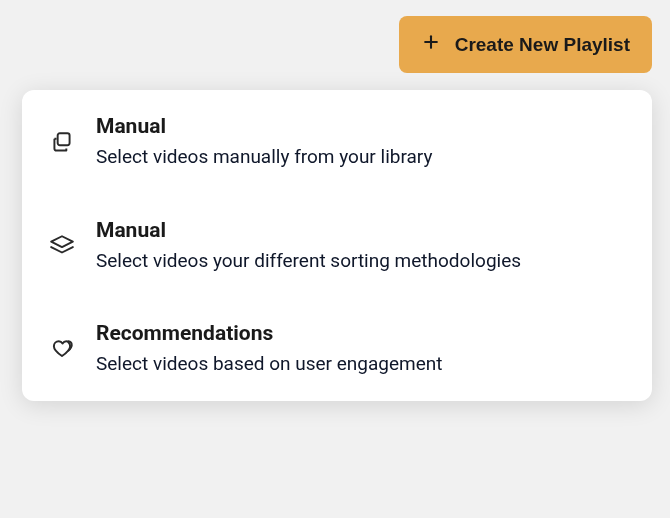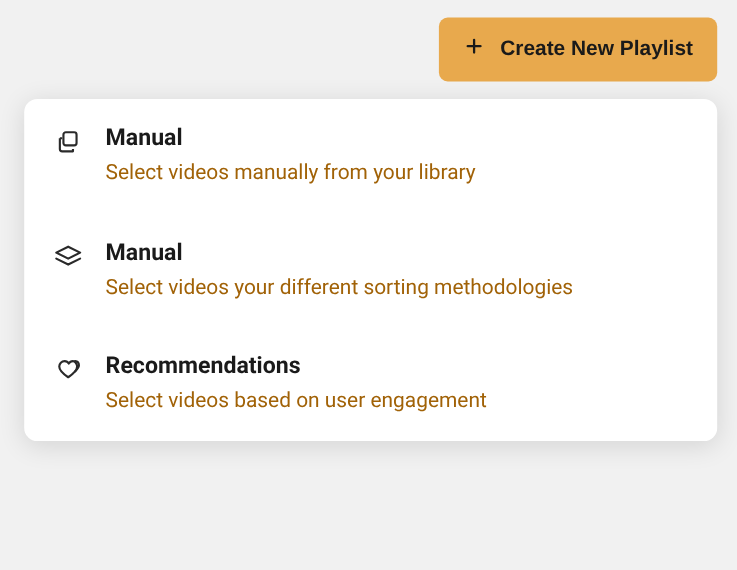--- a/index.html
+++ b/index.html
@@ -39,21 +39,21 @@
       top: 90px;
       left: 22px;
       right: 18px;
       background: #fff;
       border-radius: 12px;
       box-shadow: 0 4px 24px rgba(0,0,0,0.12);
       overflow: hidden;
     }
     .option {
       display: flex;
-      align-items: flex-start;
+      align-items: center;
       gap: 20px;
       padding: 24px 26px;
       cursor: pointer;
     }
     .option.selected {
       background: #eeeeee;
     }
     .option-icon {
       flex-shrink: 0;
       width: 28px;
@@ -71,21 +71,21 @@
       flex: 1;
     }
     .option-title {
       font-size: 21px;
       font-weight: 700;
       color: #1a1a1a;
       margin-bottom: 6px;
     }
     .option-desc {
       font-size: 19px;
-      color: #a16207;
+      color: #0f172a;
       line-height: 1.35;
     }
   </style>
 </head>
 <body>
 
 <button class="create-btn">
   <span>
     <svg viewBox="0 0 24 24" fill="none" stroke="#1a1a1a" stroke-width="2.5" stroke-linecap="round">
       <line x1="12" y1="5" x2="12" y2="19"></line>

